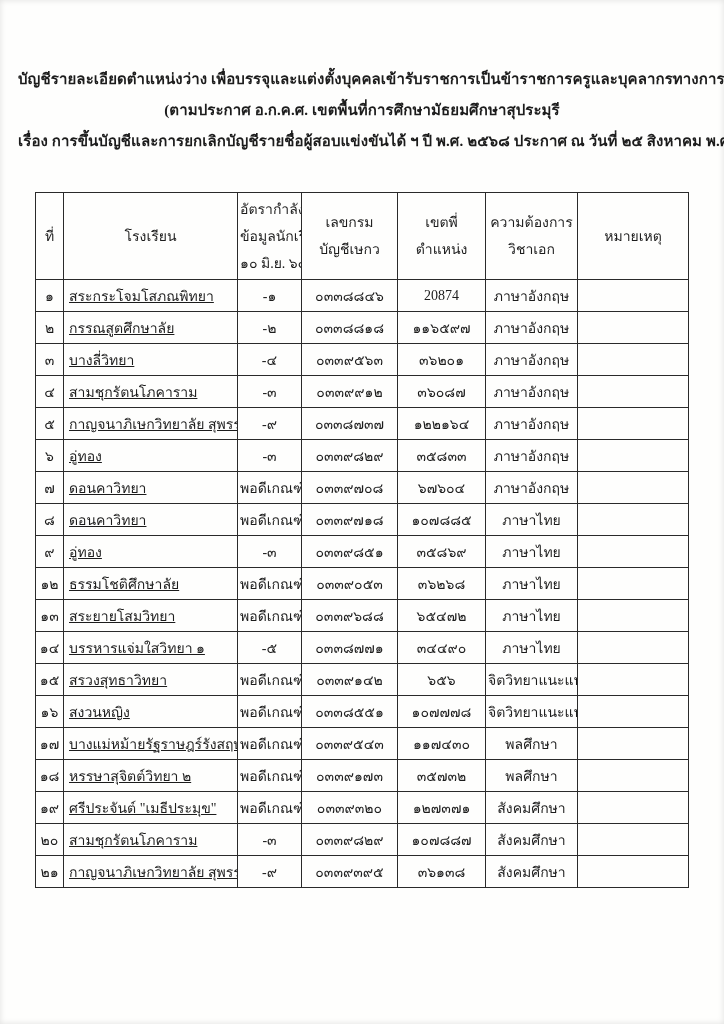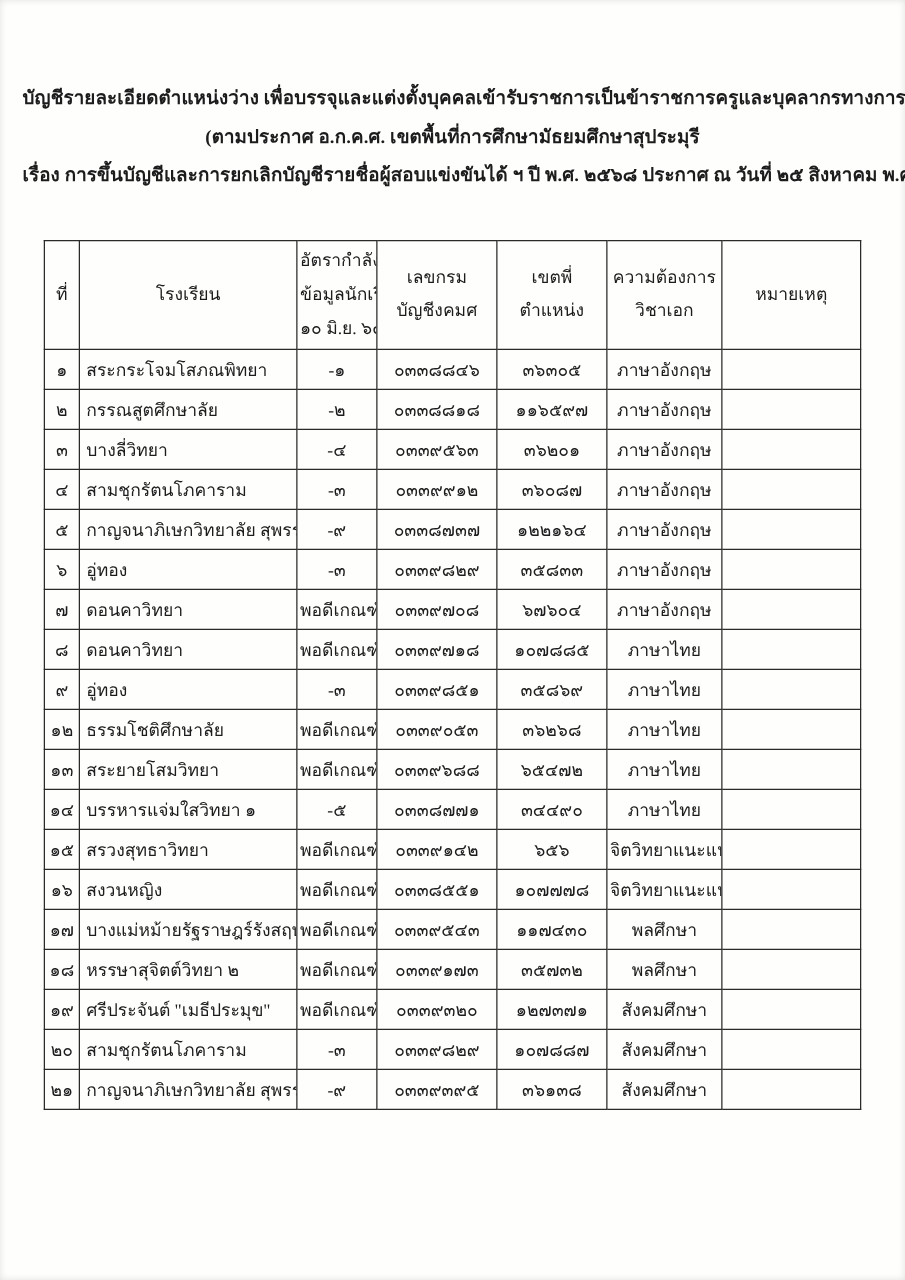--- a/index.html
+++ b/index.html
@@ -51,20 +51,21 @@
   .doc-table thead th {
     height: 86px;
     line-height: 27px;
   }
   .doc-table tbody td {
     height: 31px;
   }
   .doc-table td.col-school {
     text-align: left;
     padding-left: 5px;
+    text-decoration: underline;
   }
   .hdr-line { display: block; line-height: 27px; }
   col.c-no       { width: 28px; }
   col.c-school   { width: 174px; }
   col.c-manpower { width: 64px; }
   col.c-dept     { width: 96px; }
   col.c-position { width: 88px; }
   col.c-major    { width: 92px; }
   col.c-remark   { width: 111px; }
 </style>
@@ -93,40 +94,40 @@
       <tr>
         <th>ที่</th>
         <th>โรงเรียน</th>
         <th>
           <span class="hdr-line">อัตรากำลัง</span>
           <span class="hdr-line">ข้อมูลนักเรียน</span>
           <span class="hdr-line">๑๐ มิ.ย. ๖๘</span>
         </th>
         <th>
           <span class="hdr-line">เลขกรม</span>
-          <span class="hdr-line">บัญชีงคมศ</span>
+          <span class="hdr-line">บัญชีเษกว</span>
         </th>
         <th>
           <span class="hdr-line">เขตพี่</span>
           <span class="hdr-line">ตำแหน่ง</span>
         </th>
         <th>
           <span class="hdr-line">ความต้องการ</span>
           <span class="hdr-line">วิชาเอก</span>
         </th>
         <th>หมายเหตุ</th>
       </tr>
     </thead>
     <tbody>
         <tr>
           <td class="col-no">๑</td>
           <td class="col-school">สระกระโจมโสภณพิทยา</td>
           <td class="col-manpower">-๑</td>
           <td class="col-dept">๐๓๓๘๘๔๖</td>
-          <td class="col-position">๓๖๓๐๕</td>
+          <td class="col-position">20874</td>
           <td class="col-major">ภาษาอังกฤษ</td>
           <td class="col-remark"></td>
         </tr>
         <tr>
           <td class="col-no">๒</td>
           <td class="col-school">กรรณสูตศึกษาลัย</td>
           <td class="col-manpower">-๒</td>
           <td class="col-dept">๐๓๓๘๘๑๘</td>
           <td class="col-position">๑๑๖๕๙๗</td>
           <td class="col-major">ภาษาอังกฤษ</td>

